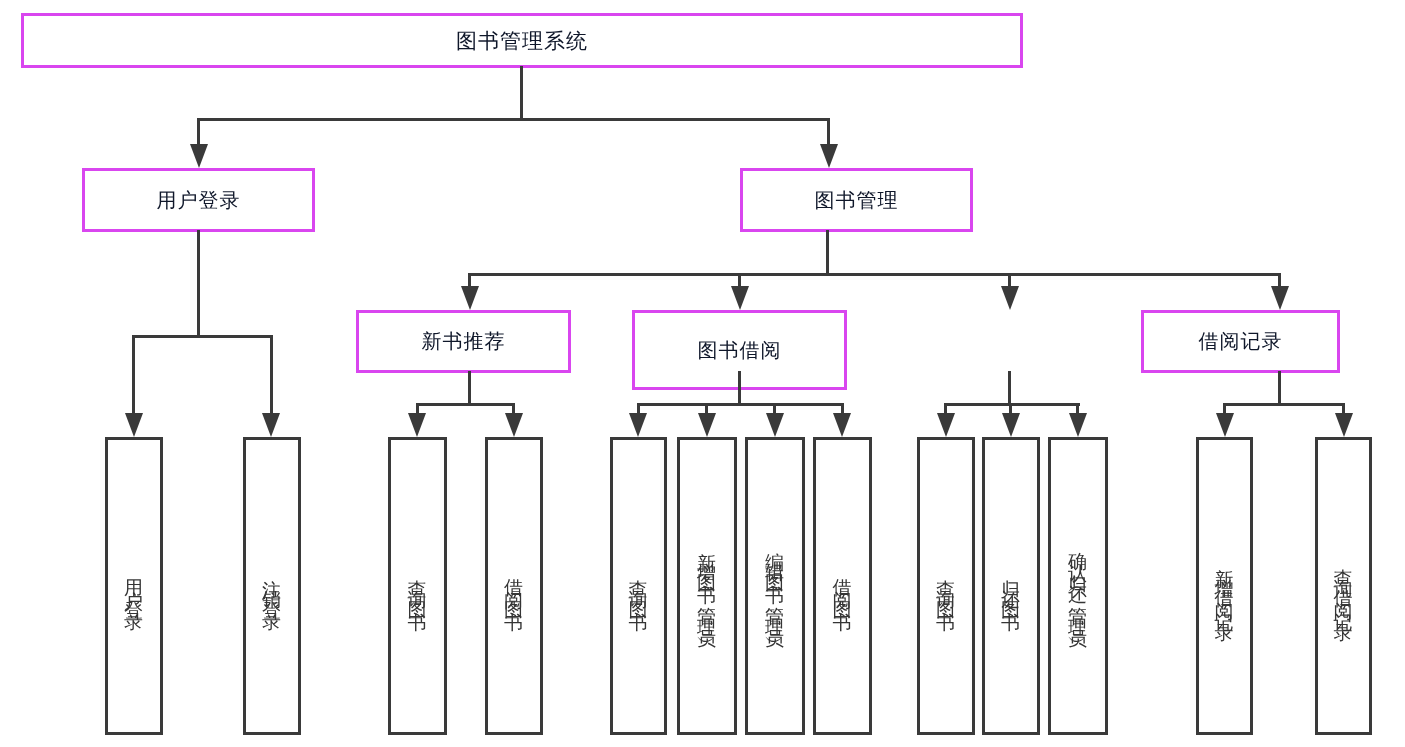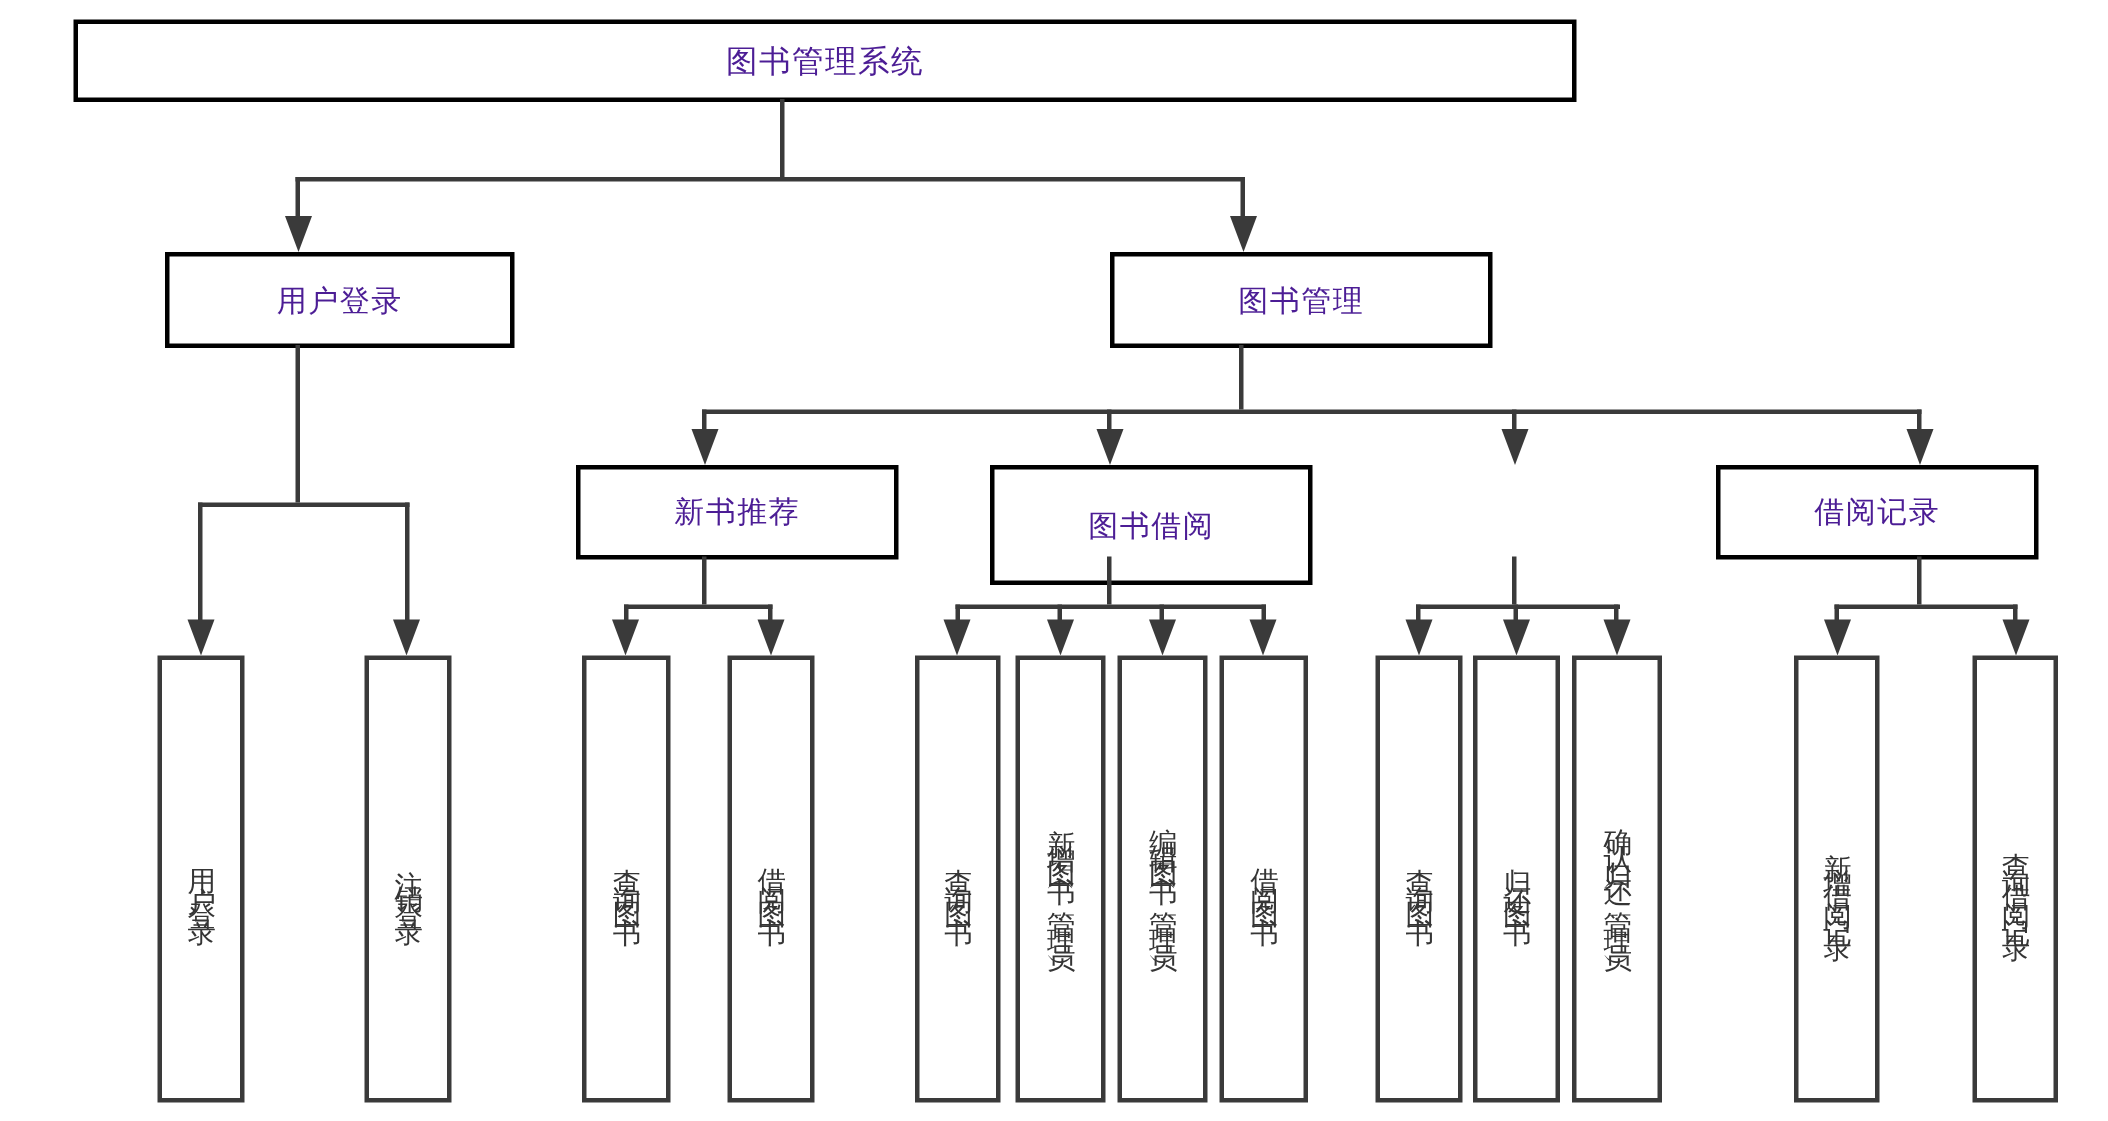--- a/index.html
+++ b/index.html
@@ -5,25 +5,24 @@
   html,body{margin:0;padding:0;background:#ffffff;}
   #stage{
     position:relative;
     width:1405px;height:747px;
     background:#ffffff;
     overflow:hidden;
     font-family:"Liberation Sans", sans-serif;
   }
   .box{
     position:absolute;box-sizing:border-box;
-    border:3px solid #000000;background:#ffffff;
+    border:3px solid #d946ef;background:#ffffff;
     display:flex;align-items:center;justify-content:center;
-    font-size:20px;color:#4c1d95;letter-spacing:1px;
+    font-size:20px;color:#0f172a;letter-spacing:1px;
     white-space:nowrap;
-    margin-left:28px;
   }
   .box.root{font-size:21px;}
   .vbox{
     position:absolute;box-sizing:border-box;
     border:3px solid #3a3a3a;background:#ffffff;
     display:flex;align-items:center;justify-content:center;
   }
   .vbox span{
     writing-mode:vertical-rl;text-orientation:mixed;
     font-size:19px;color:#353535;line-height:1;
@@ -52,21 +51,21 @@
   <div class="box root" style="left:21px;top:13px;width:1002px;height:55px">图书管理系统</div>
 
   <div class="vline" style="left:520px;top:66px;height:52px"></div>
   <div class="hline" style="left:197px;top:118px;width:633px"></div>
   <div class="vline" style="left:197px;top:118px;height:28px"></div>
   <div class="vline" style="left:827px;top:118px;height:28px"></div>
   <div class="arrow" style="left:190px;top:144px"></div>
   <div class="arrow" style="left:820px;top:144px"></div>
 
   <div class="box" style="left:82px;top:168px;width:233px;height:64px">用户登录</div>
-  <div class="box" style="left:712px;top:168px;width:255px;height:64px">图书管理</div>
+  <div class="box" style="left:740px;top:168px;width:233px;height:64px">图书管理</div>
 
   <div class="vline" style="left:197px;top:230px;height:105px"></div>
   <div class="hline" style="left:132px;top:335px;width:141px"></div>
   <div class="vline" style="left:132px;top:335px;height:82px"></div>
   <div class="vline" style="left:270px;top:335px;height:82px"></div>
   <div class="arrow" style="left:125px;top:413px"></div>
   <div class="arrow" style="left:262px;top:413px"></div>
 
   <div class="vline" style="left:826px;top:230px;height:43px"></div>
   <div class="hline" style="left:468px;top:273px;width:813px"></div>
@@ -74,21 +73,21 @@
   <div class="vline" style="left:738px;top:273px;height:16px"></div>
   <div class="vline" style="left:1008px;top:273px;height:16px"></div>
   <div class="vline" style="left:1278px;top:273px;height:16px"></div>
   <div class="arrow" style="left:461px;top:286px"></div>
   <div class="arrow" style="left:731px;top:286px"></div>
   <div class="arrow" style="left:1001px;top:286px"></div>
   <div class="arrow" style="left:1271px;top:286px"></div>
 
   <div class="box" style="left:356px;top:310px;width:215px;height:63px">新书推荐</div>
   <div class="box" style="left:632px;top:310px;width:215px;height:80px">图书借阅</div>
-  <div class="box" style="left:1116px;top:310px;width:215px;height:63px">借阅记录</div>
+  <div class="box" style="left:1141px;top:310px;width:199px;height:63px">借阅记录</div>
 
   <div class="vline" style="left:468px;top:371px;height:32px"></div>
   <div class="hline" style="left:416px;top:403px;width:99px"></div>
   <div class="vline" style="left:416px;top:403px;height:12px"></div>
   <div class="vline" style="left:512px;top:403px;height:12px"></div>
   <div class="arrow" style="left:408px;top:413px"></div>
   <div class="arrow" style="left:505px;top:413px"></div>
 
   <div class="vline" style="left:738px;top:371px;height:32px"></div>
   <div class="hline" style="left:637px;top:403px;width:207px"></div>

